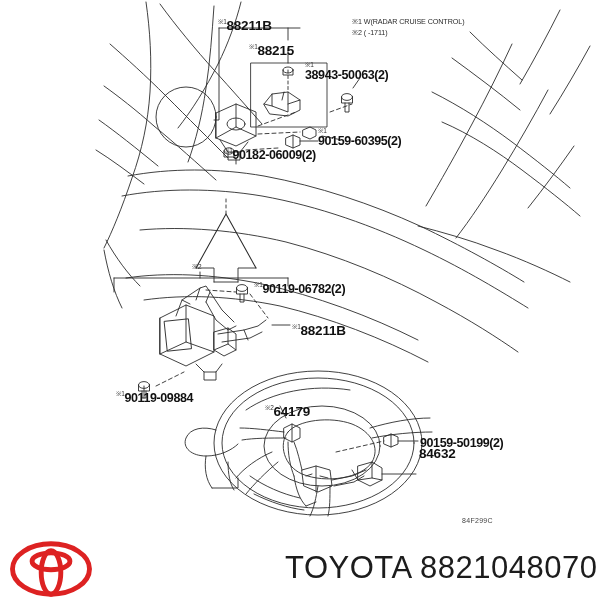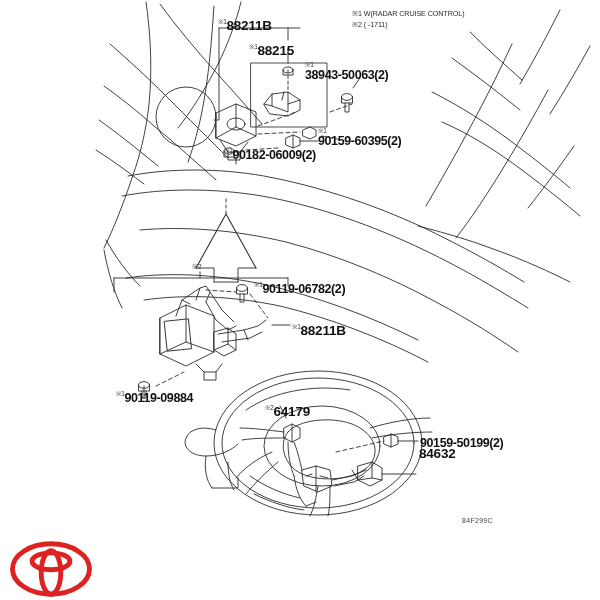--- a/index.html
+++ b/index.html
@@ -7,21 +7,21 @@
     width:600px;height:600px;background:#ffffff;
     font-family:"Liberation Sans", sans-serif;
     color:#1a1a1a;overflow:hidden;position:relative;
   }
   #sheet{position:absolute;left:0;top:0;width:600px;height:600px;}
   svg.art{position:absolute;left:0;top:0;width:600px;height:600px;overflow:visible;}
   .lbl{position:absolute;white-space:nowrap;line-height:1;}
   .pn{font-family:"Liberation Sans", sans-serif;font-weight:bold;font-size:13.5px;letter-spacing:-0.2px;color:#111;}
   .pn-sm{font-family:"Liberation Sans", sans-serif;font-weight:bold;font-size:12.5px;letter-spacing:-0.4px;color:#111;}
   .ref{font-size:6.5px;font-weight:normal;color:#333;vertical-align:super;letter-spacing:-0.3px;}
-  .legend{font-size:7.2px;color:#2a2a2a;line-height:1.55;letter-spacing:-0.1px;}
+  .legend{font-size:7.2px;color:#2a2a2a;line-height:1.55;letter-spacing:-0.1px;margin-top:8px;}
   .code{font-size:7px;color:#444;letter-spacing:0.3px;}
   .marker{font-size:7px;color:#333;}
   
   #footer{position:absolute;left:0;top:536px;width:600px;height:64px;background:#fff;}
   #logo{position:absolute;left:8px;top:5px;width:86px;height:56px;}
   #footer-text{position:absolute;left:285px;top:14px;font-size:31px;font-weight:normal;
     letter-spacing:0.5px;color:#1c1c1c;font-family:"Liberation Sans", sans-serif;white-space:nowrap;}
 </style>
 </head>
 <body>
@@ -302,15 +302,16 @@
   <div class="lbl code" style="left:462px;top:517px;">84F299C</div>
 
   <div id="footer">
     <svg id="logo" viewBox="0 0 120 80">
       <g fill="none" stroke="#DD2222" stroke-width="7">
         <ellipse cx="60" cy="40" rx="55" ry="36"></ellipse>
         <ellipse cx="60" cy="29" rx="27" ry="12"></ellipse>
         <ellipse cx="60" cy="45" rx="14" ry="31"></ellipse>
       </g>
     </svg>
+    <div id="footer-text">TOYOTA 8821048070</div>
   </div>
 
 </div>
 
 </body></html>

